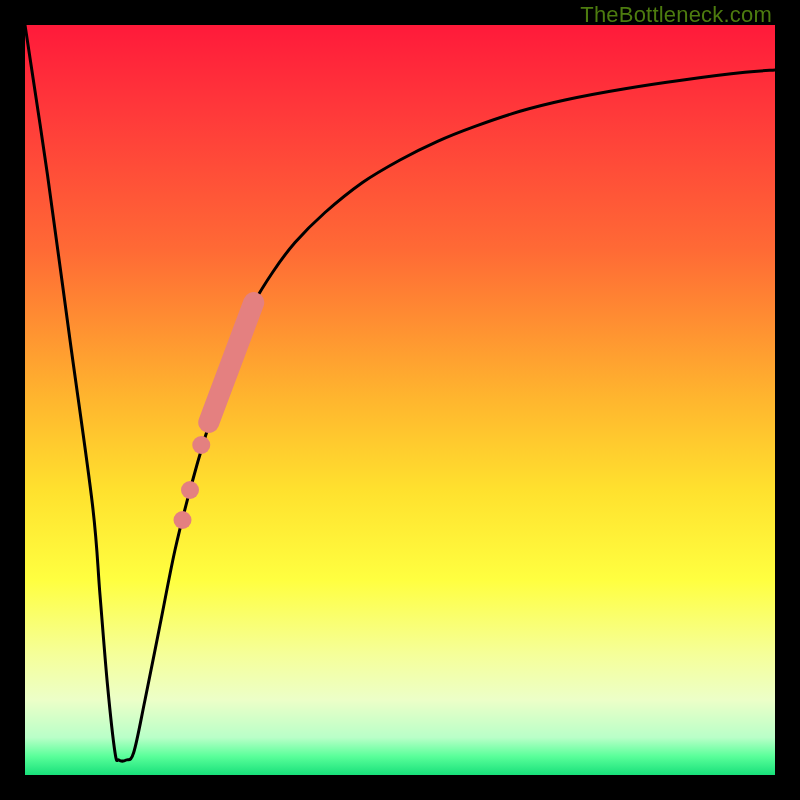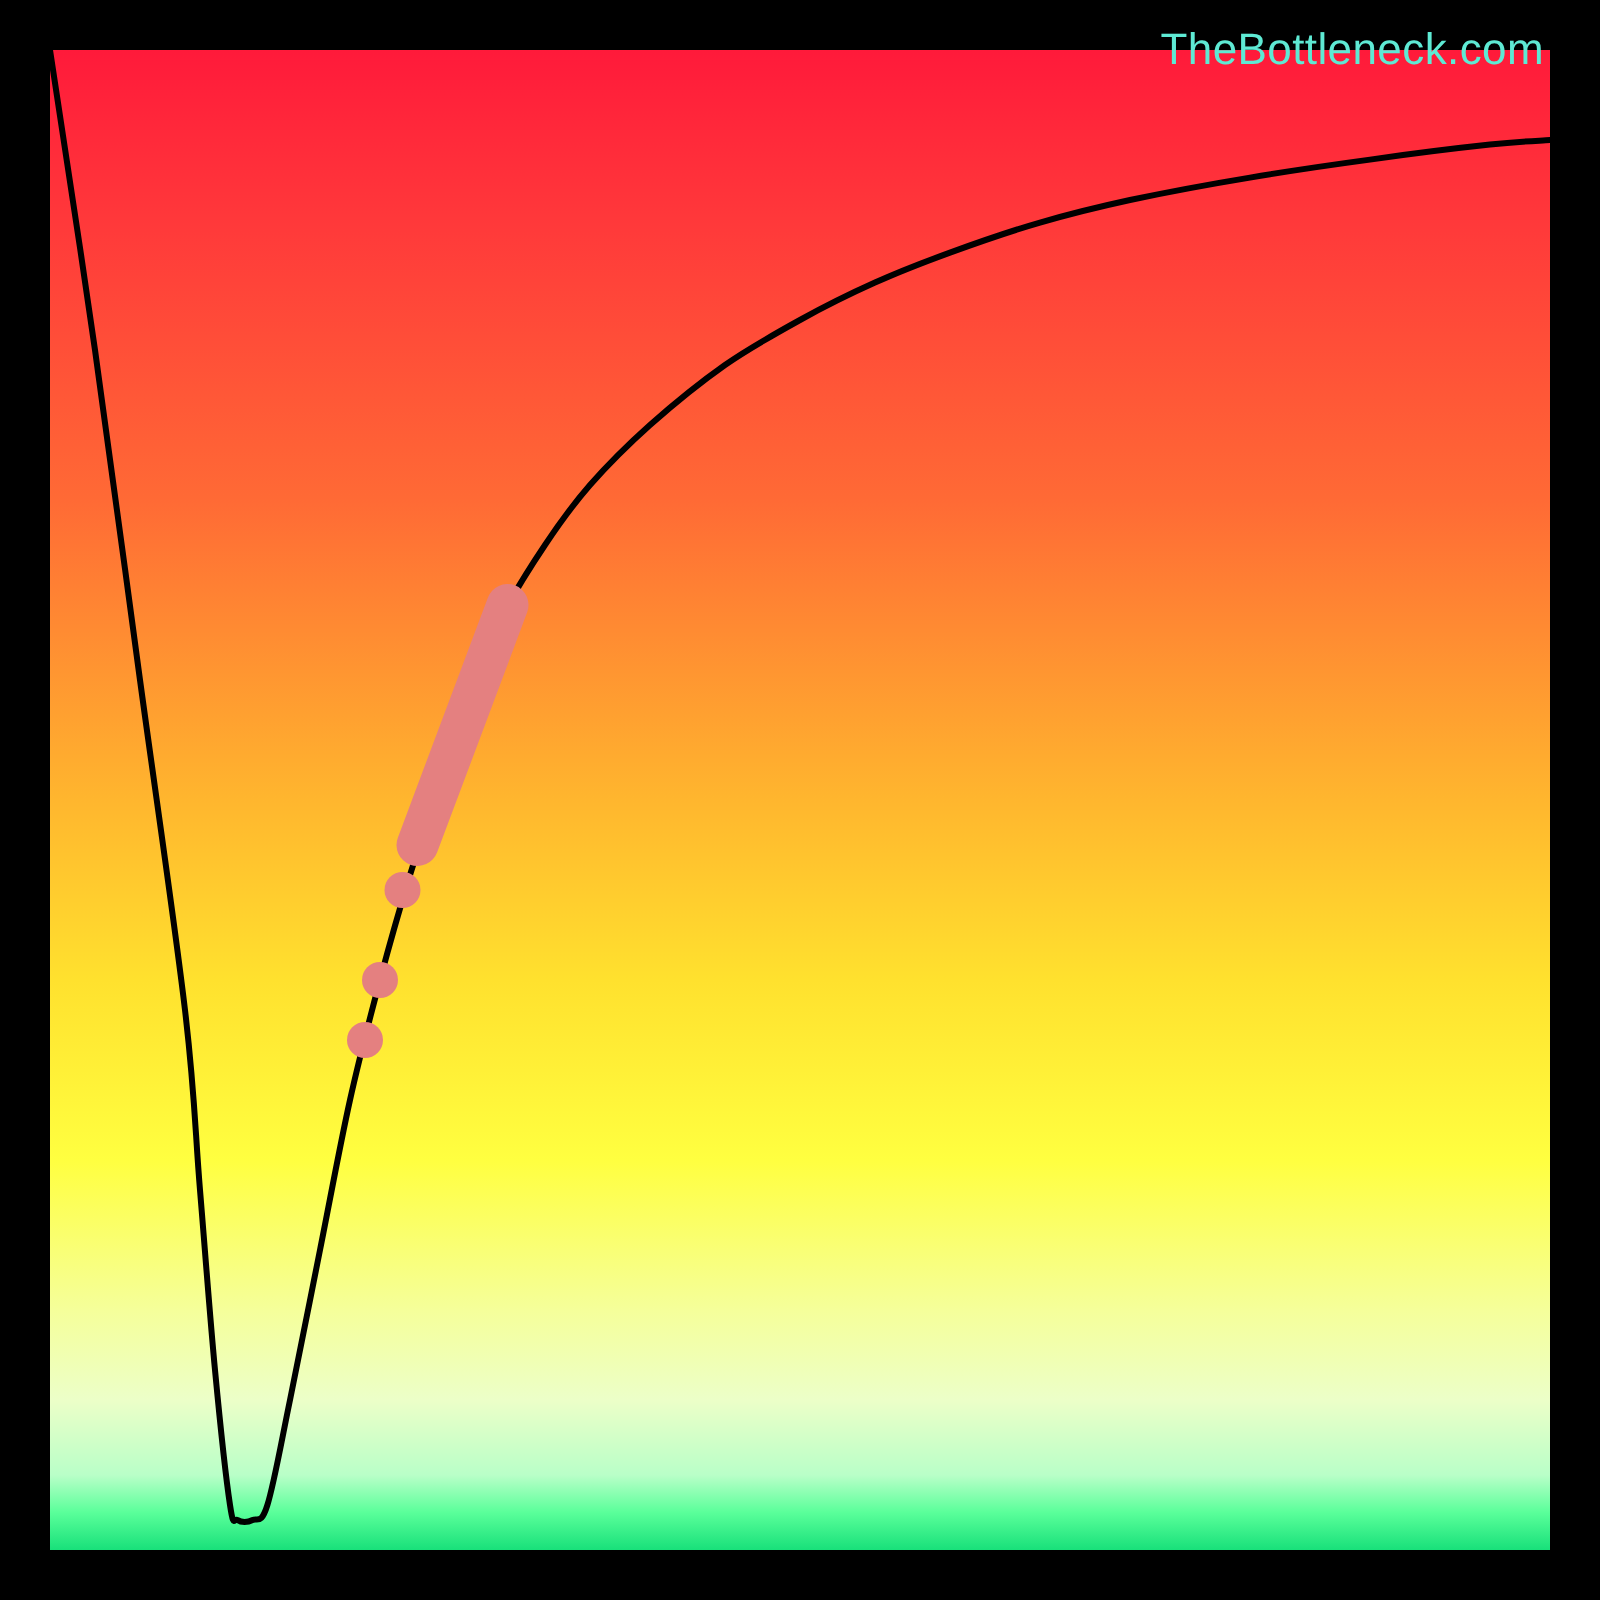--- a/index.html
+++ b/index.html
@@ -21,26 +21,26 @@
   .plot {
     position: absolute;
     left: 25px;
     top: 25px;
     width: 750px;
     height: 750px;
     overflow: hidden;
   }
   .watermark {
     position: absolute;
-    top: 12px;
+    top: 2px;
     right: 28px;
     font-family: Arial, Helvetica, sans-serif;
     font-size: 22px;
     font-weight: 500;
-    color: #5eead4;
+    color: #4d7c0f;
     letter-spacing: 0.2px;
   }
   svg { display: block; }
 </style>
 </head>
 <body>
 
 <div class="frame">
   <div class="plot">
     <svg id="chart-svg" width="750" height="750" viewBox="0 0 750 750">

